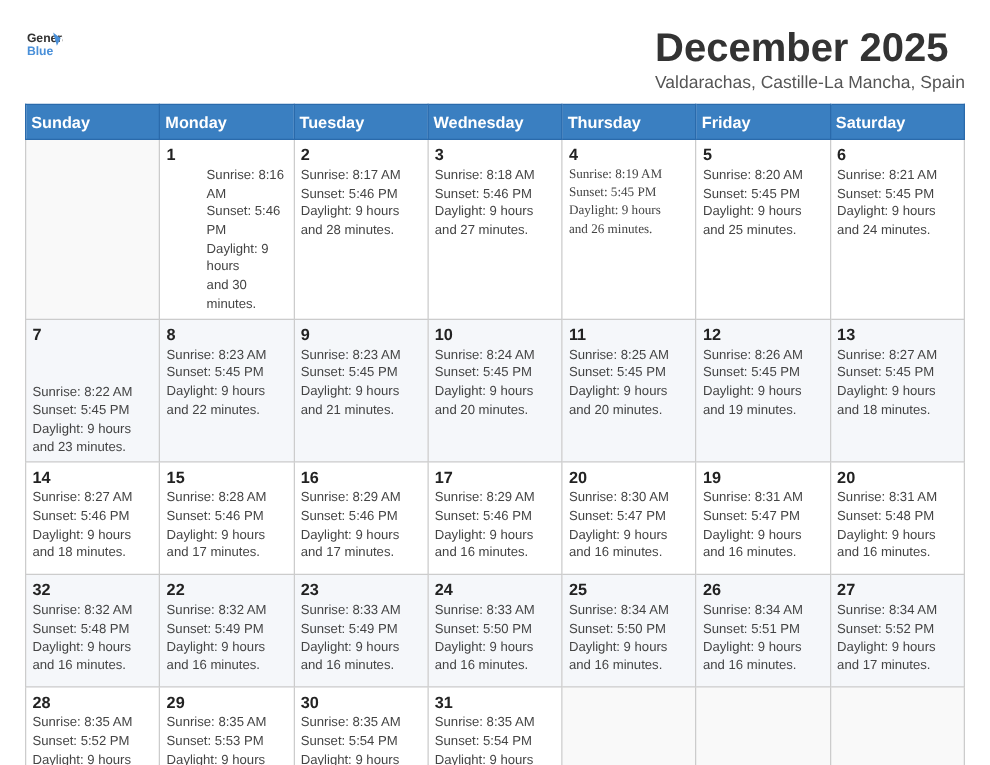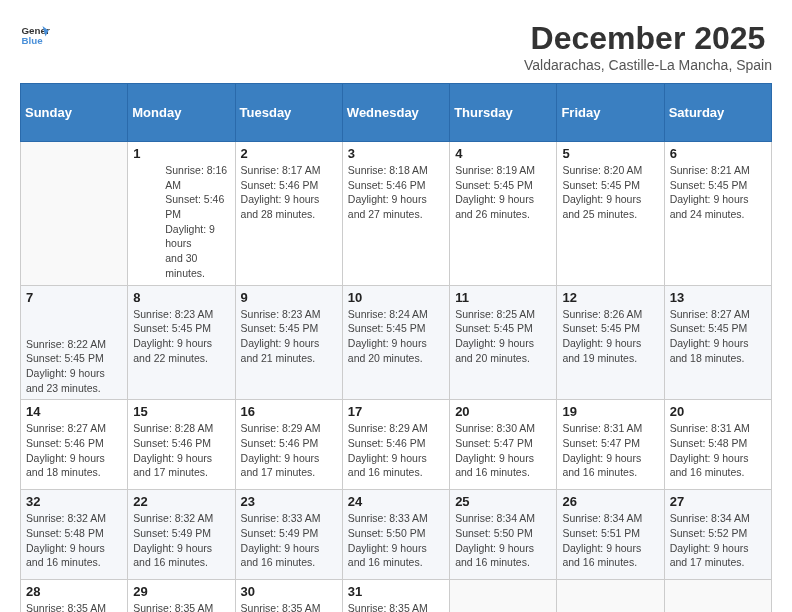--- a/index.html
+++ b/index.html
@@ -19,40 +19,40 @@
     .logo {
       display: flex;
       align-items: center;
       gap: 4px;
     }
     .logo-icon {
       width: 30px;
       height: 30px;
     }
     .title-section {
-      text-align: center;
+      text-align: left;
     }
     .main-title {
       font-size: 32px;
       font-weight: bold;
       color: #333;
     }
     .subtitle {
       font-size: 14px;
       color: #555;
     }
     .calendar-table {
       width: 100%;
       border-collapse: collapse;
       font-size: 11px;
     }
     .calendar-table thead tr th {
       background-color: #3a7fc1;
       color: #fff;
-      padding: 21px 4px;
+      padding: 6px 4px;
       text-align: left;
       font-size: 13px;
       font-weight: bold;
       border: 1px solid #2a6aab;
     }
     .calendar-table tbody tr td {
       border: 1px solid #ccc;
       vertical-align: top;
       padding: 4px 5px;
       width: 107px;
@@ -125,21 +125,21 @@
         </td>
         <td>
           <div class="day-number">3</div>
           <div class="day-info" style="white-space: pre-line;">Sunrise: 8:18 AM
 Sunset: 5:46 PM
 Daylight: 9 hours
 and 27 minutes.</div>
         </td>
         <td>
           <div class="day-number">4</div>
-          <div class="day-info" style="white-space: pre-line;">Sunrise: 8:19 AM
+          <div class="day-info" style="white-space: pre-line; font-family: Liberation Serif, serif;">Sunrise: 8:19 AM
 Sunset: 5:45 PM
 Daylight: 9 hours
 and 26 minutes.</div>
         </td>
         <td>
           <div class="day-number">5</div>
           <div class="day-info" style="white-space: pre-line;">Sunrise: 8:20 AM
 Sunset: 5:45 PM
 Daylight: 9 hours
 and 25 minutes.</div>

